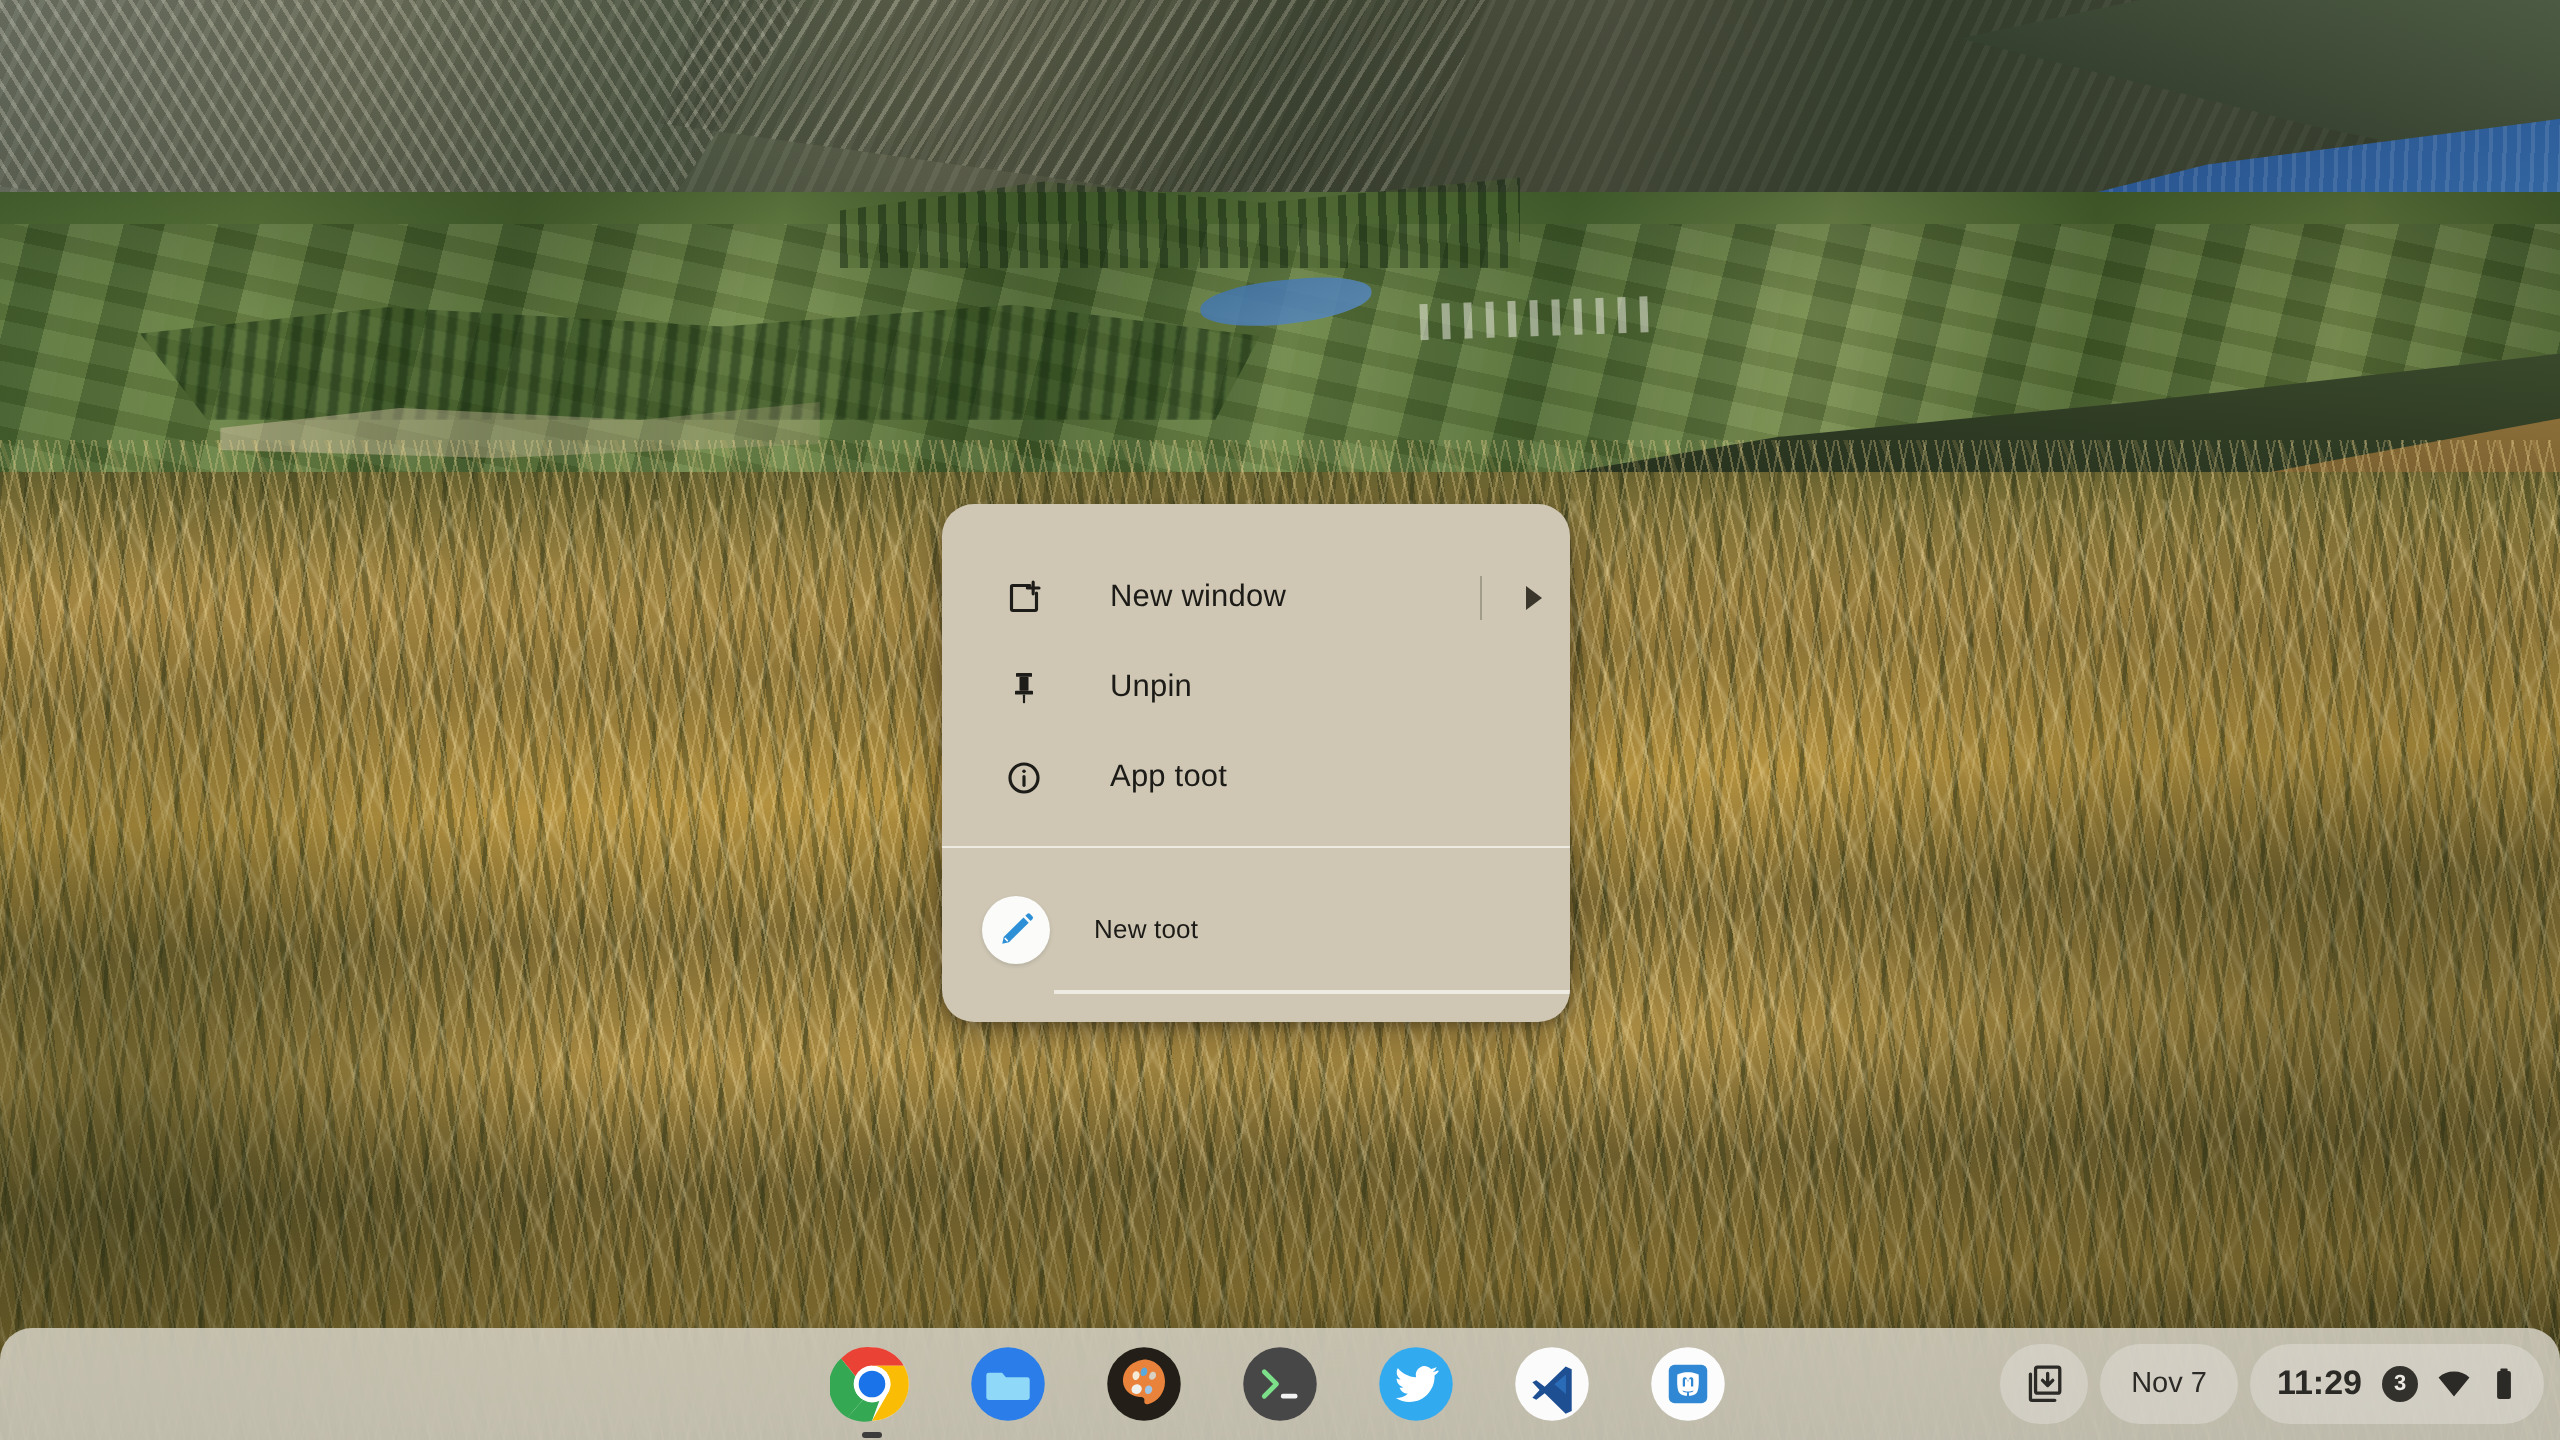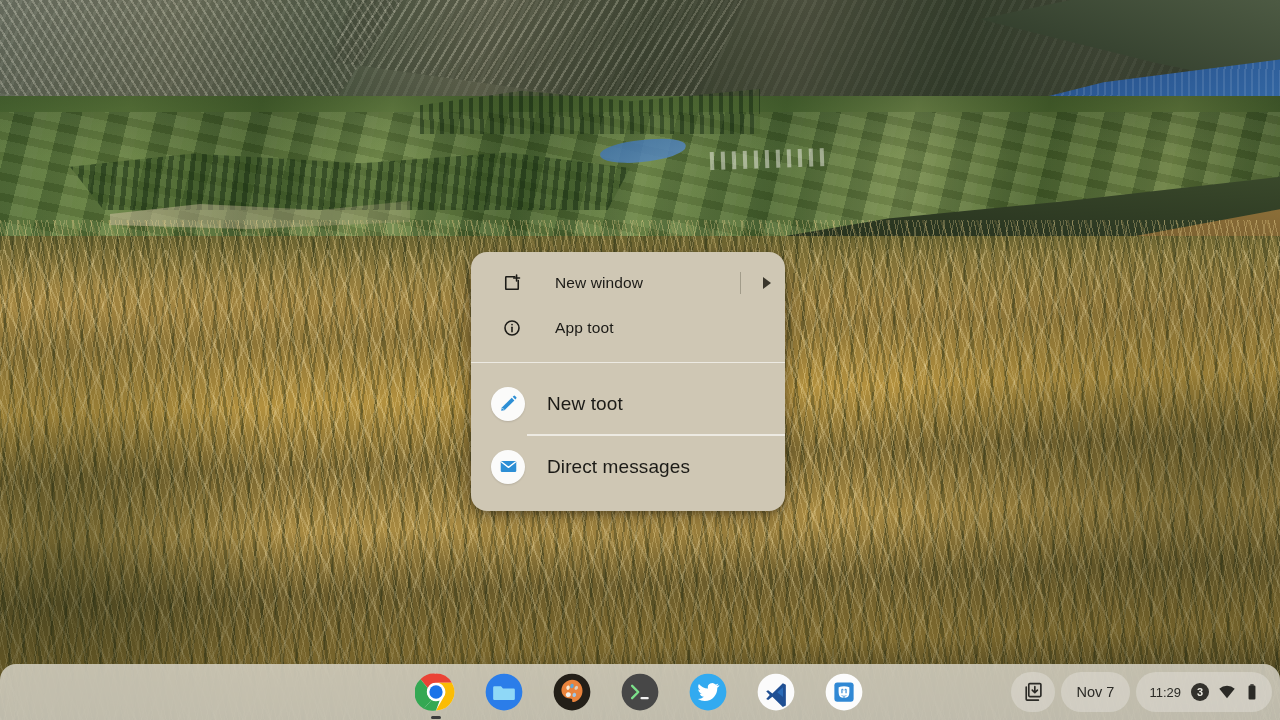--- a/index.html
+++ b/index.html
@@ -203,21 +203,21 @@
 
   
   .context-menu {
     position:absolute; left:471px; top:252px; width:314px;
     background:#cfc7b4;
     border-radius:16px;
     box-shadow:0 6px 22px rgba(0,0,0,.34), 0 2px 6px rgba(0,0,0,.22);
     overflow:hidden;
     backdrop-filter:blur(18px);
   }
-  .menu-section-top { padding:8px 0 8px 0; }
+  .menu-section-top { padding:24px 0 8px 0; }
 
   .menu-item {
     position:relative; display:flex; align-items:center;
     height:45px; padding:0 0 0 30px; cursor:default;
   }
   .menu-item .mi-icon {
     width:22px; height:22px; flex:0 0 22px;
     display:flex; align-items:center; justify-content:center;
     color:#1d1c18;
   }
@@ -245,21 +245,21 @@
   .shortcut-item {
     position:relative; display:flex; align-items:center;
     height:61px; padding:0 0 0 20px; cursor:default;
   }
   .sc-badge {
     width:34px; height:34px; flex:0 0 34px; border-radius:50%;
     background:#fbfbfa; display:flex; align-items:center; justify-content:center;
     box-shadow:0 1px 2px rgba(0,0,0,.12);
   }
   .sc-label {
-    margin-left:22px; font-size:19px; color:#1c1b17;
+    margin-left:22px; font-size:13px; color:#1c1b17;
     letter-spacing:.1px; white-space:nowrap;
   }
   .sc-divider {
     height:1px; margin-left:56px; margin-right:0;
     background:rgba(255,255,255,.62);
   }
 
   
   .shelf {
     position:absolute; left:0; bottom:0; width:1280px; height:56px;
@@ -285,21 +285,21 @@
     display:flex; align-items:center; gap:6px;
   }
   .status-pill {
     display:flex; align-items:center; justify-content:center;
     height:40px; border-radius:20px;
     background:rgba(255,255,255,.26); cursor:pointer;
   }
   .pill-tote { width:44px; }
   .pill-date { padding:0 16px; font-size:14.5px; color:#2b2a26; }
   .pill-tray { padding:0 13px; gap:9px; }
-  .tray-time { font-size:13px; color:#2b2a26; margin-right:1px; }
+  .tray-time { font-size:17px; color:#2b2a26; margin-right:1px;font-weight:bold; }
   .tray-badge {
     width:18px; height:18px; border-radius:50%; background:#33312c;
     color:#eceae2; font-size:11px; line-height:18px; text-align:center;
     font-weight:bold;
   }
 
   svg { display:block; }
 </style>
 </head>
 <body>
@@ -344,20 +344,31 @@
             <path d="M17.5 2.5v7M14 6h7"></path>
           </svg>
         </span>
         <span class="mi-label">New window</span>
         <span class="mi-submenu">
           <span class="mi-sep-v"></span>
           <span class="mi-arrow"></span>
         </span>
       </div>
 
+      <div class="menu-item">
+        <span class="mi-icon">
+          <svg width="20" height="20" viewBox="0 0 24 24" fill="currentColor">
+            <rect x="7.2" y="3" width="9.6" height="2.3" rx="0.4"></rect>
+            <rect x="9.3" y="5.3" width="5.4" height="8.4" rx="0.5"></rect>
+            <rect x="6.6" y="13.7" width="10.8" height="2.2" rx="0.5"></rect>
+            <rect x="11.35" y="15.9" width="1.3" height="5.3" rx="0.5"></rect>
+          </svg>
+        </span>
+        <span class="mi-label">Unpin</span>
+      </div>
 
 
       <div class="menu-item">
         <span class="mi-icon">
           <svg width="20" height="20" viewBox="0 0 24 24" fill="none" stroke="currentColor" stroke-width="1.9" stroke-linecap="round">
             <circle cx="12" cy="12" r="8.4"></circle>
             <path d="M12 11.2v5.2"></path>
             <circle cx="12" cy="7.9" r="1.05" fill="currentColor" stroke="none"></circle>
           </svg>
         </span>
@@ -379,29 +390,20 @@
           </svg>
         </span>
         <span class="sc-label">New toot</span>
       </div>
 
       <div class="sc-divider"></div>
 
 
       <div class="sc-divider"></div>
 
-      <div class="shortcut-item">
-        <span class="sc-badge">
-          <svg width="19" height="19" viewBox="0 0 24 24" fill="#2d8fd5">
-            <rect x="2.2" y="5" width="19.6" height="14" rx="1.6"></rect>
-            <path d="M3.2 6.4L12 13.1l8.8-6.7" stroke="#ffffff" stroke-width="1.7" fill="none" stroke-linecap="round" stroke-linejoin="round"></path>
-          </svg>
-        </span>
-        <span class="sc-label">Direct messages</span>
-      </div>
 
     </div>
   </div>
 
   <div class="shelf">
 
     <div class="shelf-apps">
 
       <div class="app-btn">
         <svg width="42" height="42" viewBox="0 0 48 48">

